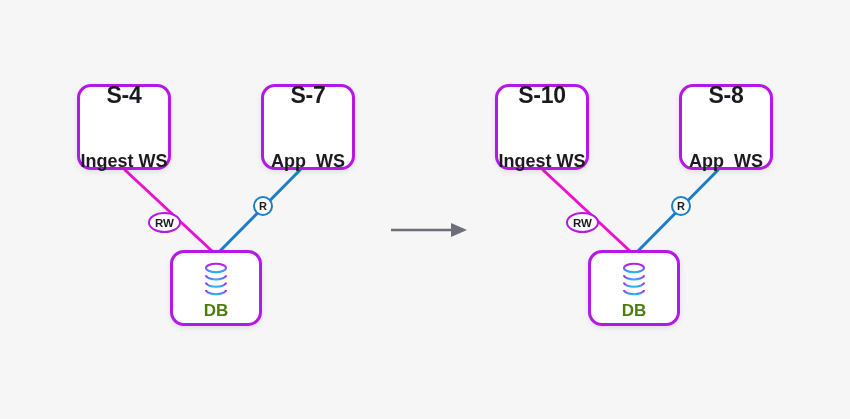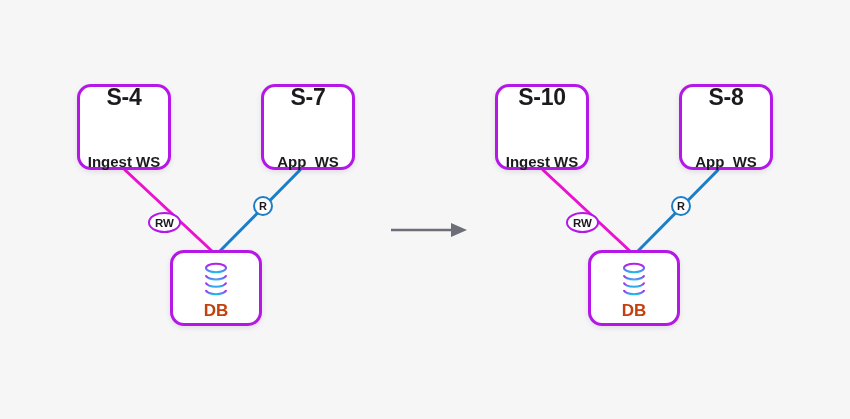--- a/index.html
+++ b/index.html
@@ -58,21 +58,21 @@
   }
   .node-svc .title {
     font-size: 23px;
     font-weight: bold;
     color: #1b1b1f;
     letter-spacing: -0.3px;
     line-height: 1;
     margin-bottom: 9px;
   }
   .node-svc .subtitle {
-    font-size: 15px;
+    font-size: 18px;
     font-weight: bold;
     color: #1b1b1f;
     line-height: 1;
     white-space: pre;
     margin-top: 36px;
   }
   .node-ingest { left: 77px; }
   .node-app    { left: 261px; }
 
   .node-db {
@@ -84,21 +84,21 @@
     padding-top: 9px;
   }
   .node-db .db-icon {
     width: 28px;
     height: 34px;
     display: block;
   }
   .node-db .db-label {
     font-size: 17px;
     font-weight: bold;
-    color: #c2410c;
+    color: #4d7c0f;
     line-height: 1;
     margin-top: 6px;
   }
 
   .badge {
     position: absolute;
     box-sizing: border-box;
     background: #ffffff;
     display: flex;
     align-items: center;

